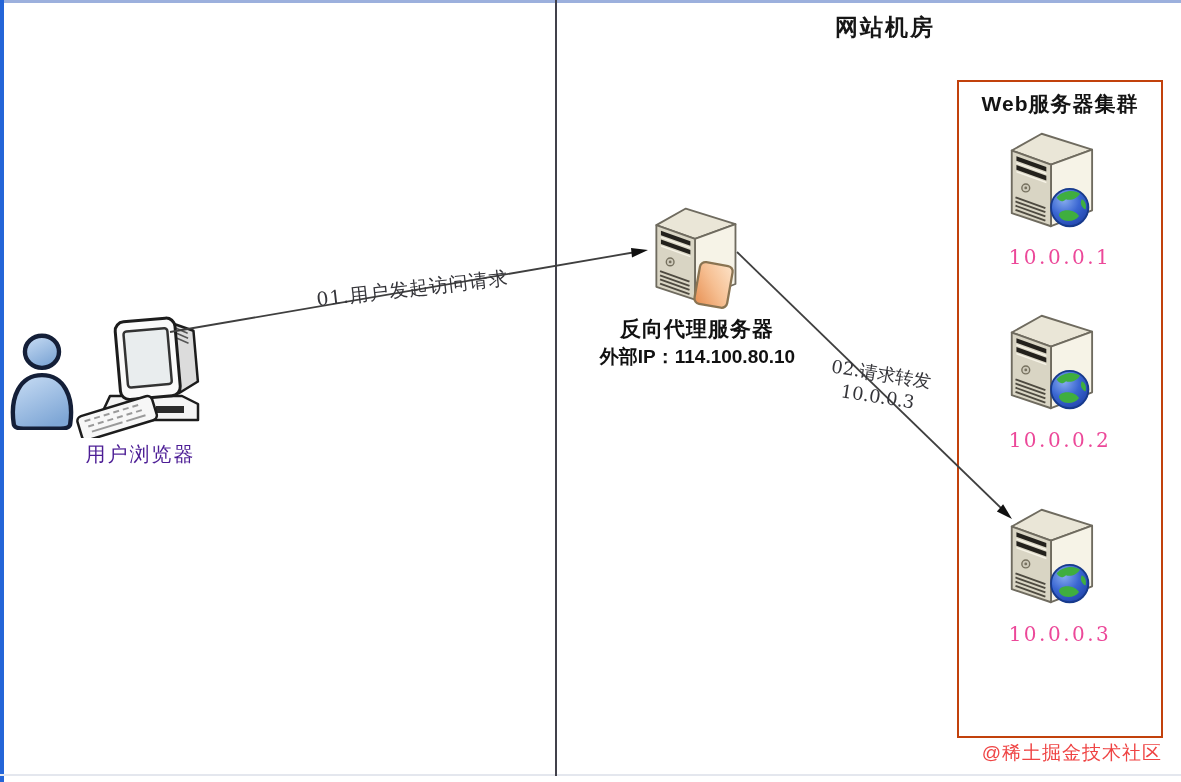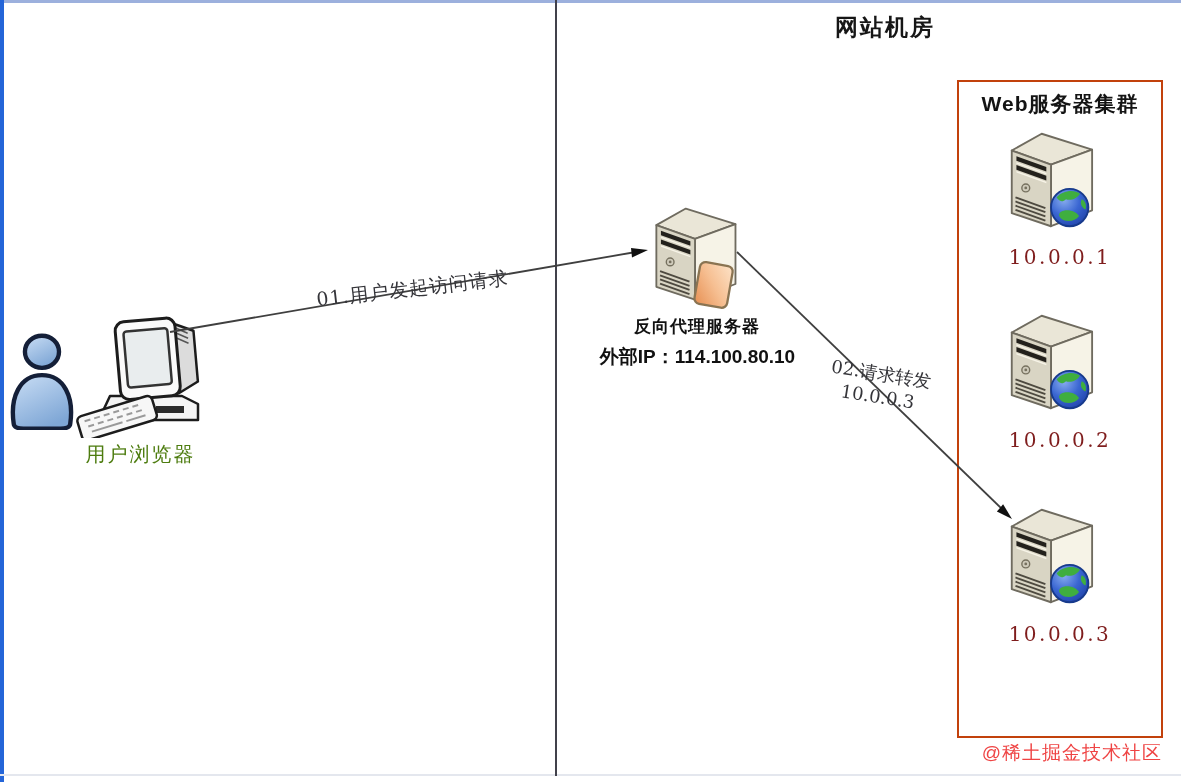--- a/index.html
+++ b/index.html
@@ -11,30 +11,30 @@
   .edge-left{left:0;top:0;width:4px;height:782px;background:#2465d8;}
   .edge-top{left:0;top:0;width:1181px;height:3px;background:#9cb0dd;}
   .edge-bottom{left:0;top:774px;width:1181px;height:2px;background:#e4e7ee;}
   .divider{left:555px;top:0;width:2px;height:776px;background:#41414b;}
 
   .dc-title{left:810px;top:12px;width:150px;text-align:center;font-size:23px;font-weight:bold;letter-spacing:2px;color:#161616;}
 
   .cluster-box{left:957px;top:80px;width:206px;height:658px;border:2px solid #c2410c;background:transparent;box-sizing:border-box;}
   .cluster-title{left:0;top:8px;width:100%;text-align:center;font-size:21px;font-weight:bold;letter-spacing:1px;color:#141414;}
   .srv-icon{width:96px;height:114px;left:44px;}
-  .ip-label{left:0;width:100%;text-align:center;font-family:"DejaVu Serif", serif;font-size:20px;letter-spacing:2.5px;color:#7f1d1d;}
+  .ip-label{left:0;width:100%;text-align:center;font-family:"DejaVu Serif", serif;font-size:20px;letter-spacing:2.5px;color:#ec4899;}
 
   .proxy-icon{left:649px;top:204px;width:92px;height:114px;}
-  .proxy-name{left:572px;top:315px;width:250px;text-align:center;font-size:17px;font-weight:bold;letter-spacing:1px;color:#111;}
+  .proxy-name{left:572px;top:315px;width:250px;text-align:center;font-size:21px;font-weight:bold;letter-spacing:1px;color:#111;}
   .proxy-ip{left:560px;top:344px;width:275px;text-align:center;font-size:19px;font-weight:bold;color:#111;}
   .proxy-ip2{top:372px;}
 
   .person-icon{left:4px;top:330px;width:74px;height:100px;}
   .computer-icon{left:76px;top:314px;width:130px;height:124px;}
-  .user-label{left:68px;top:441px;width:145px;text-align:center;font-family:"DejaVu Serif", serif;font-size:20px;letter-spacing:2px;color:#4d7c0f;}
+  .user-label{left:68px;top:441px;width:145px;text-align:center;font-family:"DejaVu Serif", serif;font-size:20px;letter-spacing:2px;color:#4c1d95;}
 
   .arrow-layer{left:0;top:0;width:1181px;height:782px;pointer-events:none;}
 
   .flow-label{font-family:"DejaVu Serif", serif;color:#35353a;}
   .flow-1{left:300px;top:276px;width:225px;text-align:center;font-size:19px;letter-spacing:1px;transform:rotate(-6.5deg);}
   .flow-2{left:812px;top:362px;width:135px;text-align:center;font-size:18px;line-height:23px;transform:rotate(9deg);}
 
   .watermark{left:930px;top:740px;width:232px;text-align:right;font-size:19px;color:#ef4444;letter-spacing:1px;}
 </style>
 </head>

